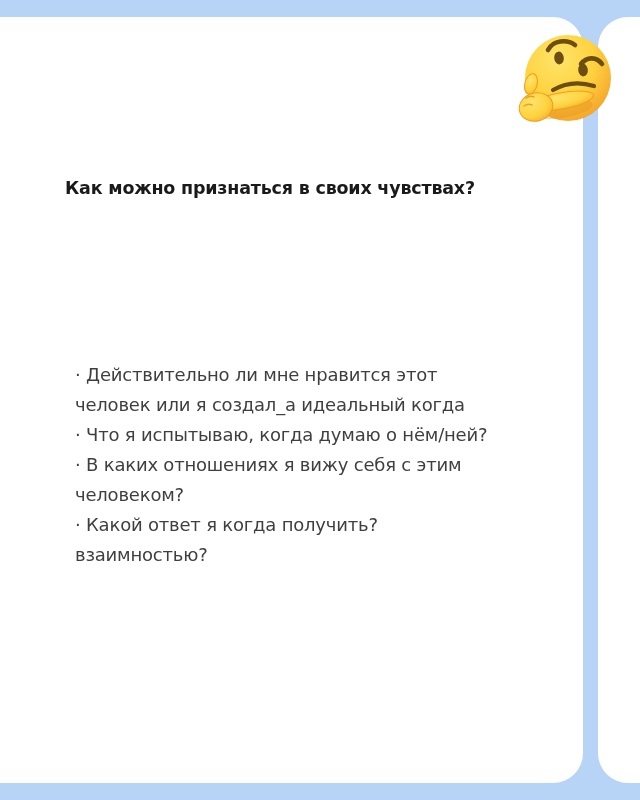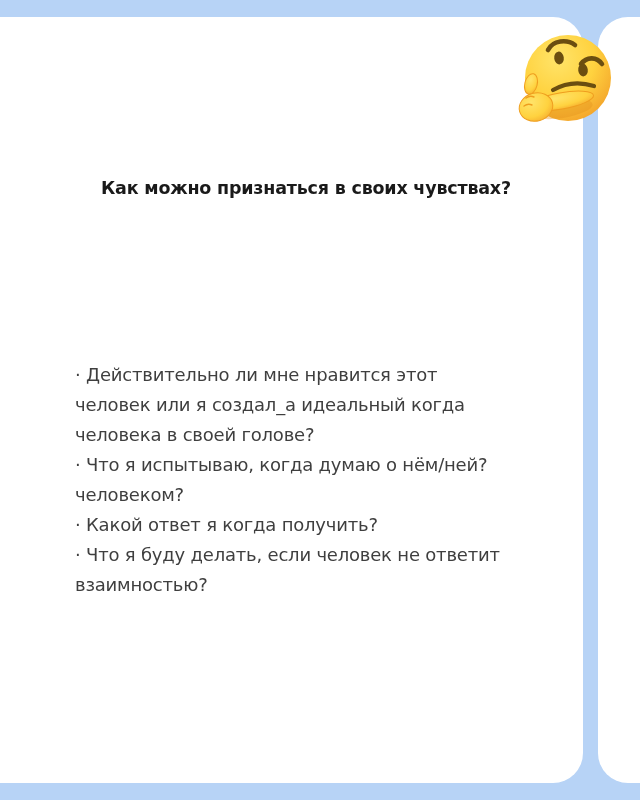--- a/index.html
+++ b/index.html
@@ -43,21 +43,20 @@
   }
   .title {
     position: absolute;
     left: 99px;
     top: 161px;
     font-size: 17.5px;
     font-weight: 700;
     letter-spacing: -0.2px;
     color: var(--title-color);
     white-space: pre;
-    margin-left: 36px;
   }
   .textblock { position: absolute; left: 99px; }
   .intro-block { top: 223px; }
   .questions-block { top: 343px; margin-left: 10px; }
   .line {
     font-size: 18px;
     line-height: 30px;
     color: var(--text-color);
     letter-spacing: -0.2px;
     white-space: pre;
@@ -77,25 +76,24 @@
 
 <div class="canvas">
 
   <div class="card main-card">
     <h1 class="title">Как можно признаться в своих чувствах?</h1>
 
 
     <div class="textblock questions-block">
         <div class="line">· Действительно ли мне нравится этот</div>
         <div class="line">человек или я создал_а идеальный когда</div>
-        <div class="line">человека в своей голове?</div>
         <div class="line">· Что я испытываю, когда думаю о нём/ней?</div>
+        <div class="line">· В каких отношениях я вижу себя с этим</div>
         <div class="line">человеком?</div>
         <div class="line">· Какой ответ я когда получить?</div>
-        <div class="line">· Что я буду делать, если человек не ответит</div>
         <div class="line">взаимностью?</div>
       </div>
   </div>
 
   <div class="card next-card"></div>
 
   <div class="emoji-wrap">
     <svg viewBox="0 0 102 100" aria-hidden="true">
       <defs>
         <radialGradient id="faceG" cx="38%" cy="28%" r="78%">

